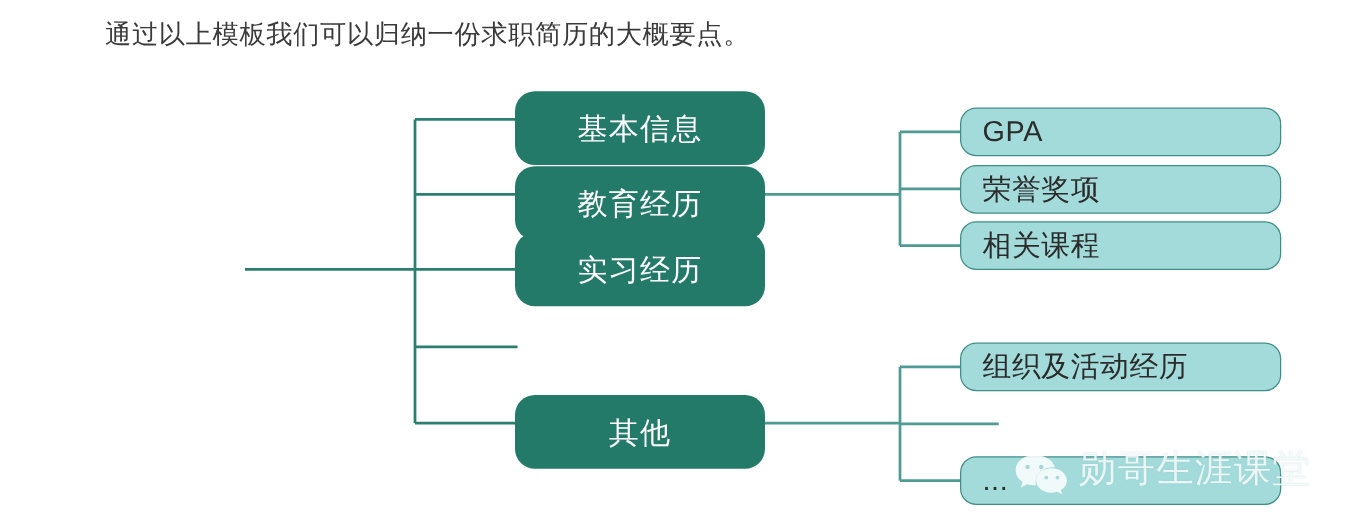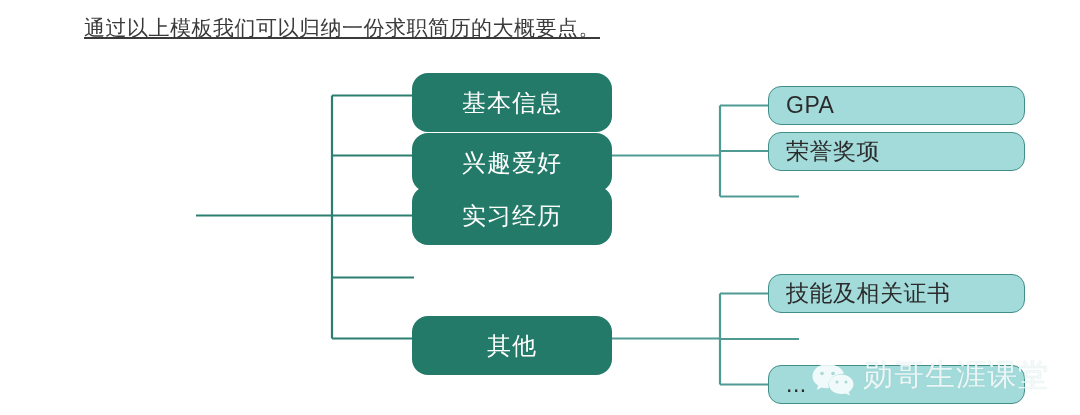--- a/index.html
+++ b/index.html
@@ -18,21 +18,20 @@
   
   #caption {
     position: absolute;
     left: 84px;
     top: 14px;
     font-size: 21px;
     line-height: 28px;
     color: #3a3a3a;
     letter-spacing: 0.5px;
     white-space: nowrap;
-    text-decoration: underline;
   }
 
   
   #diagram {
     position: absolute;
     left: 0;
     top: 0;
     width: 1080px;
     height: 415px;
   }
@@ -161,33 +160,34 @@
     <path d="M612,338.5 H720" stroke="#4f9b93" stroke-width="2.2" fill="none"></path>
     <path d="M720,293.5 V384.5" stroke="#4f9b93" stroke-width="2.2" fill="none"></path>
     <path d="M720,293.5 H799" stroke="#4f9b93" stroke-width="2.2" fill="none"></path>
     <path d="M720,339.0 H799" stroke="#4f9b93" stroke-width="2.2" fill="none"></path>
     <path d="M720,384.5 H799" stroke="#4f9b93" stroke-width="2.2" fill="none"></path>
   </svg>
 
 
   <div class="pill-1" style="top:73px">基本信息</div>
 
-  <div class="pill-1" style="top:133px">兴趣爱好</div>
+  <div class="pill-1" style="top:133px">教育经历</div>
 
   <div class="pill-1" style="top:186px">实习经历</div>
 
 
   <div class="pill-1" style="top:316px">其他</div>
 
   <div class="pill-2" style="top:86px">GPA</div>
 
   <div class="pill-2" style="top:131.5px">荣誉奖项</div>
 
-
-  <div class="pill-2" style="top:274px">技能及相关证书</div>
+  <div class="pill-2" style="top:177px">相关课程</div>
+
+  <div class="pill-2" style="top:274px">组织及活动经历</div>
 
 
   <div class="pill-2" style="top:365px">...</div>
 
   <div id="watermark">
     <svg width="44" height="34" viewBox="0 0 44 34">
       <g fill="rgba(255,255,255,0.85)">
         <path d="M16.5,2 C8.2,2 1.5,7.5 1.5,14.2 c0,3.8 2.2,7.2 5.6,9.4 l-1.4,4.3 l4.9,-2.5
                  c1.8,0.5 3.7,0.8 5.9,0.8 c0.5,0 1,0 1.5,-0.1 c-0.3,-1 -0.5,-2 -0.5,-3
                  c0,-6.3 6.2,-11.4 13.9,-11.4 c0.5,0 1,0 1.5,0.1 C31.6,6.3 24.8,2 16.5,2 Z"></path>

